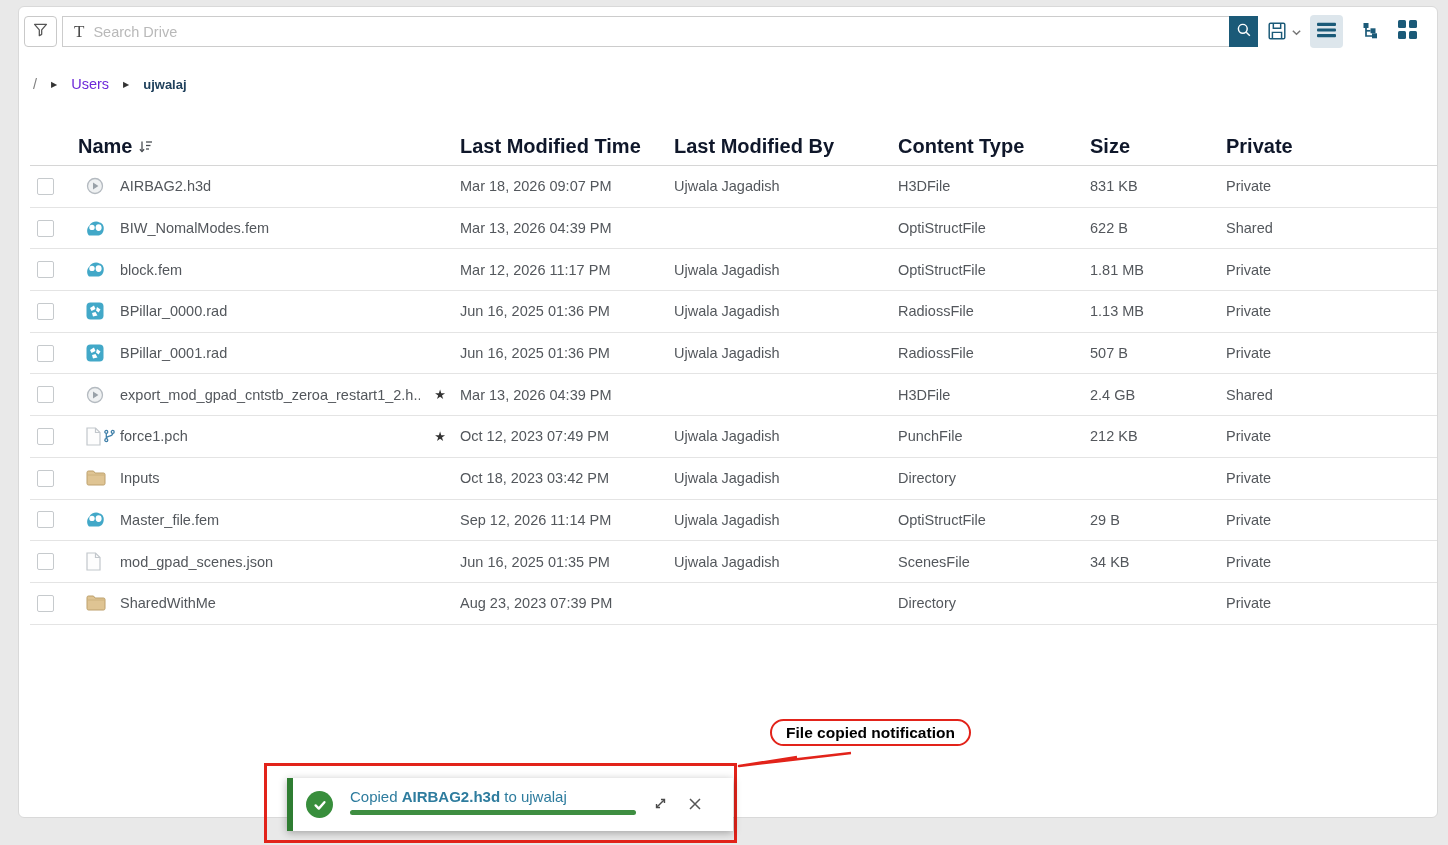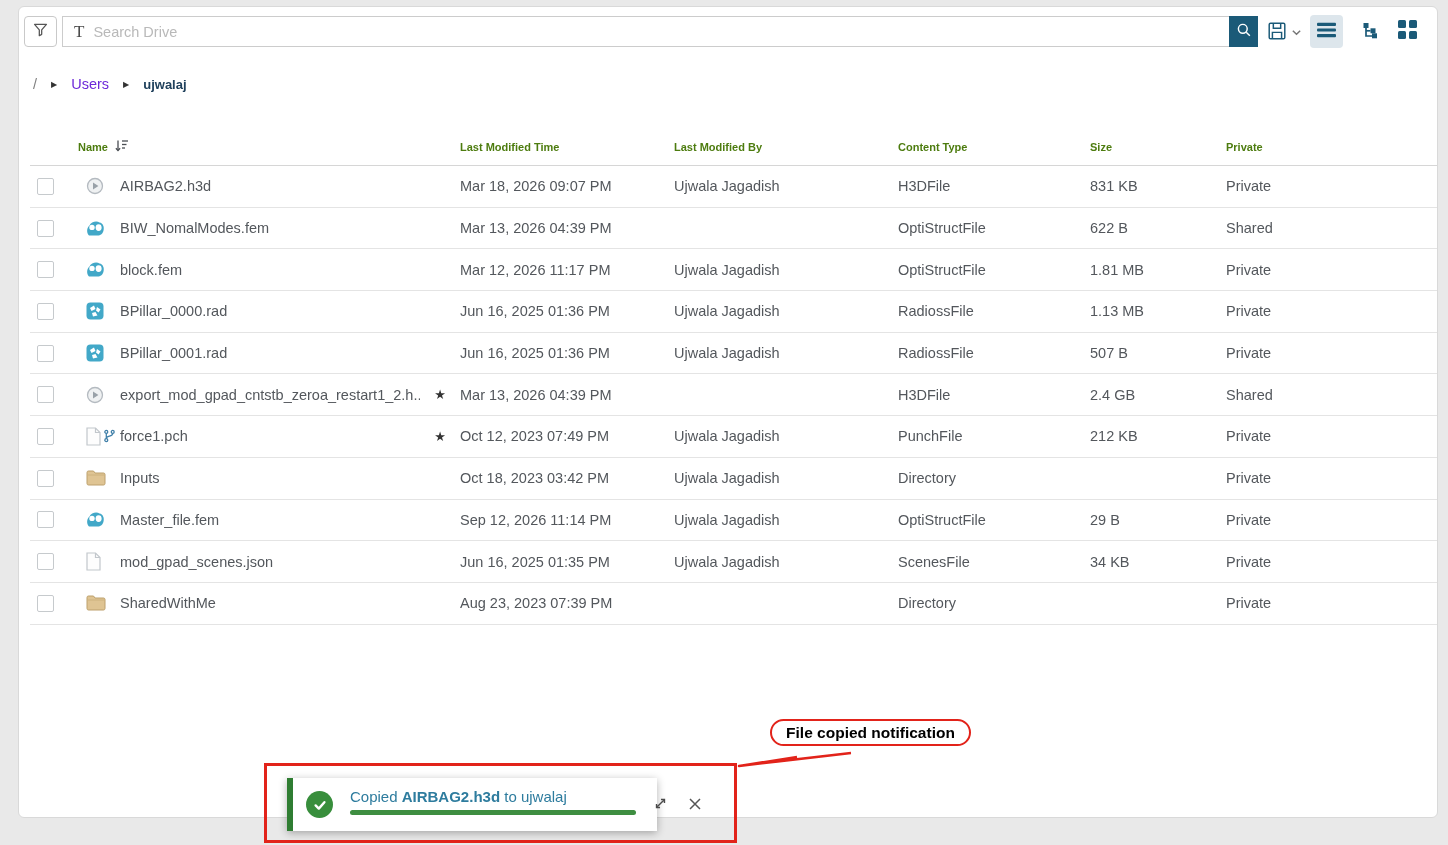--- a/index.html
+++ b/index.html
@@ -28,35 +28,35 @@
   
   .breadcrumb { position:absolute; left:33px; top:74px; height:20px; display:flex; align-items:center; font-size:14.5px; }
   .bc-root { color:#808080; }
   .bc-arrow { font-size:8px; color:#333; margin:0 14px; }
   .bc-link { color:#6d28d9; cursor:pointer;text-align:right; }
   .bc-current { color:#20415c; font-weight:bold; font-size:13px; }
 
   
   .ftable { position:absolute; left:30px; top:128px; width:1407px; }
   .thead, .trow { display:grid; grid-template-columns:48px 40px 302px 40px 214px 224px 192px 136px 1fr; align-items:center; }
-  .thead { height:38px; border-bottom:1px solid #d6d6d6; font-weight:bold; color:#4d7c0f; font-size:11px; }
+  .thead { height:38px; border-bottom:1px solid #d6d6d6; font-weight:bold; color:#0f172a; font-size:20px; }
   .th-name { grid-column:2 / 5; display:flex; align-items:center; gap:7px; cursor:pointer; }
   .trow { height:41.7px; border-bottom:1px solid #e4e4e4; font-size:14.5px; color:#53575c; cursor:pointer; }
   .cell { overflow:hidden; white-space:nowrap; }
   .c-check { display:flex; justify-content:flex-start; padding-left:7px; }
   .checkbox { width:17px; height:17px; border:1.5px solid #c6cacd; border-radius:2px; background:#fff; display:inline-block; cursor:pointer; }
   .c-icon { display:flex; align-items:center; justify-content:flex-start; padding-left:8px; gap:3px; }
   .c-name { padding-left:2px; }
   .c-star { text-align:center; color:#333; font-size:13px; }
   .th-cell { overflow:hidden; white-space:nowrap; }
 
   
   .red-rect { position:absolute; left:264px; top:763px; width:473px; height:80px;
               border:3px solid #e2231a; z-index:40; }
-  .note-card { position:absolute; left:287px; top:778px; width:370px; height:53px; background:#fff;
+  .note-card { position:absolute; left:287px; top:778px; width:446px; height:53px; background:#fff;
                box-shadow:0 2px 8px rgba(0,0,0,.3); z-index:45; }
   .note-stripe { position:absolute; left:0; top:0; width:6px; height:100%; background:#2f7d32; }
   .note-check { position:absolute; left:19px; top:13px; width:27px; height:27px; border-radius:50%;
                 background:#388e3c; display:flex; align-items:center; justify-content:center; }
   .note-text { position:absolute; left:63px; top:10px; font-size:15px; color:#2e7c9e; }
   .note-text b { font-weight:bold; }
   .note-progress { position:absolute; left:63px; top:32px; width:286px; height:5px; background:#3e8e41; border-radius:3px; }
   .note-expand { position:absolute; left:365px; top:17px; cursor:pointer; }
   .note-close { position:absolute; left:401px; top:19px; cursor:pointer; }
 

